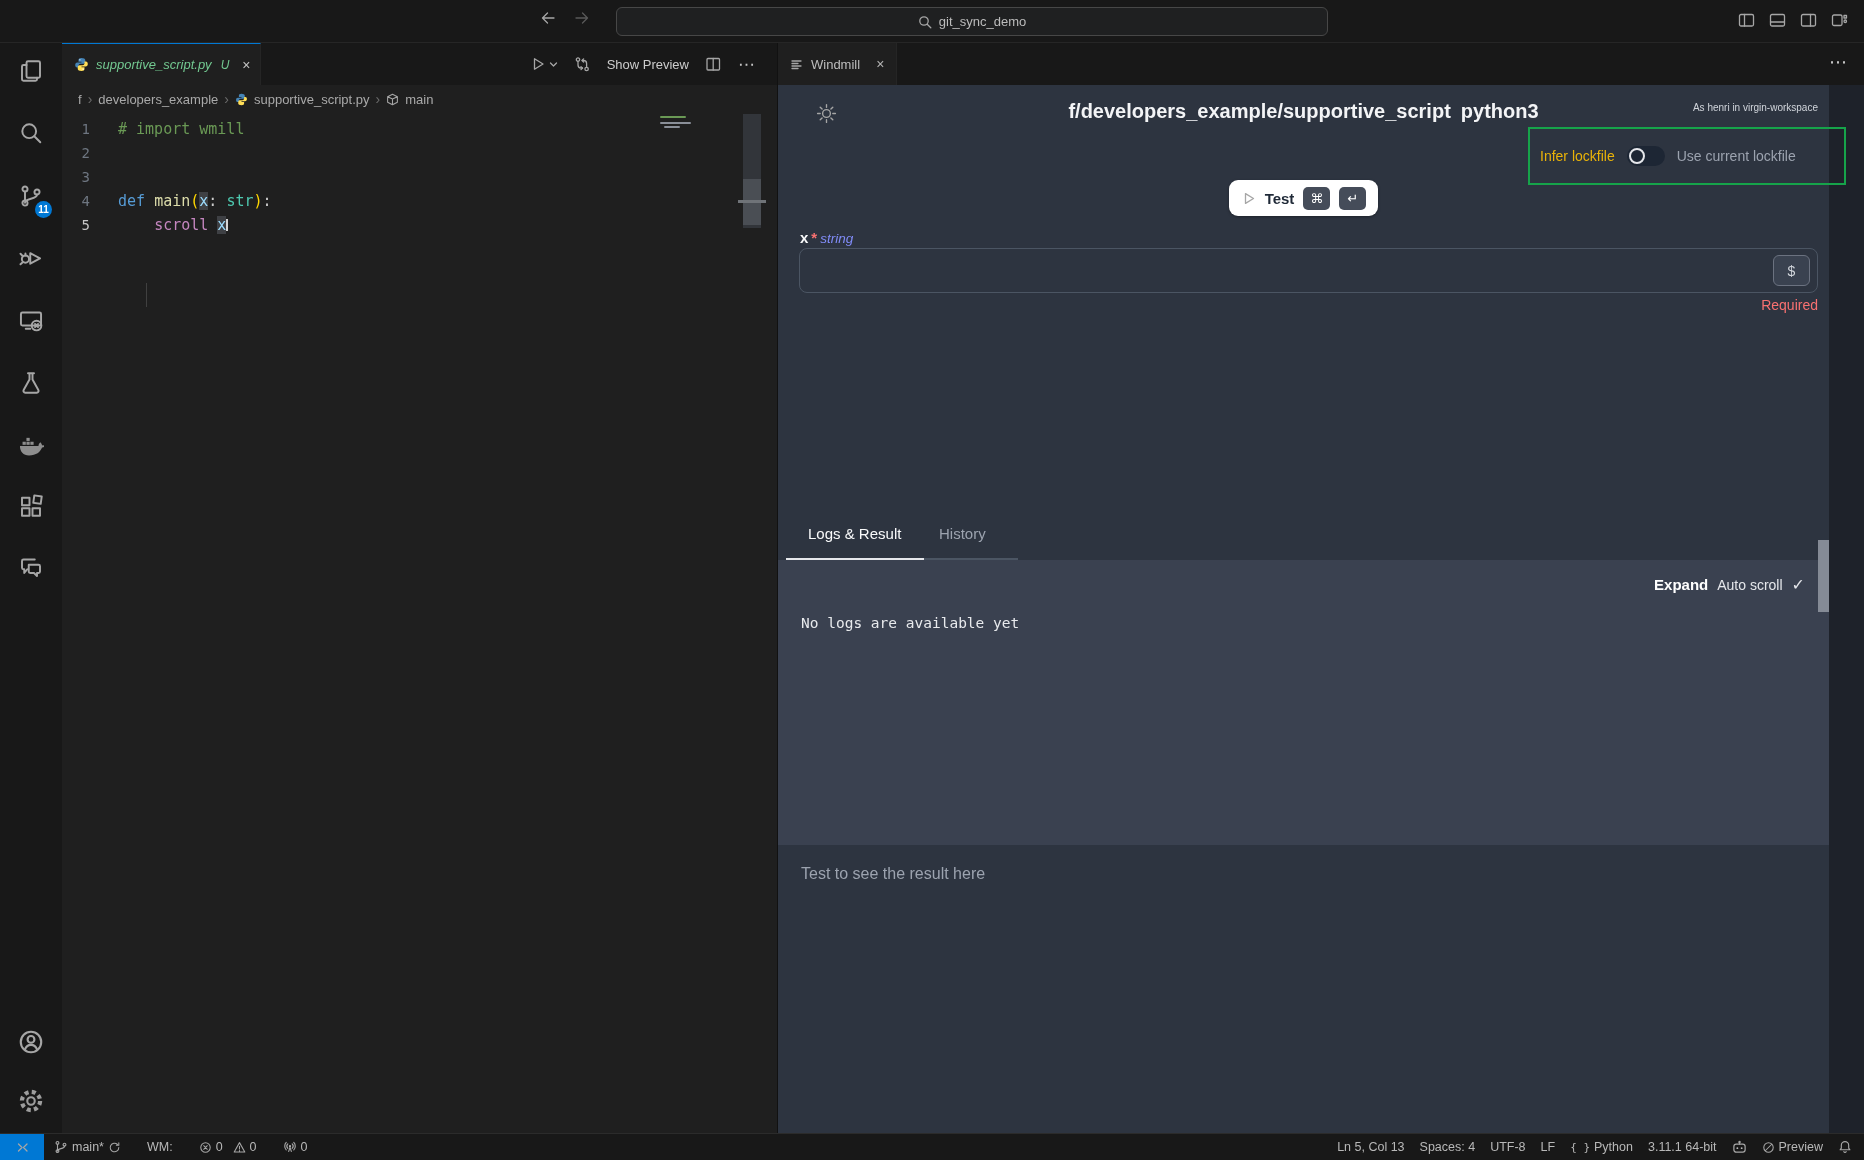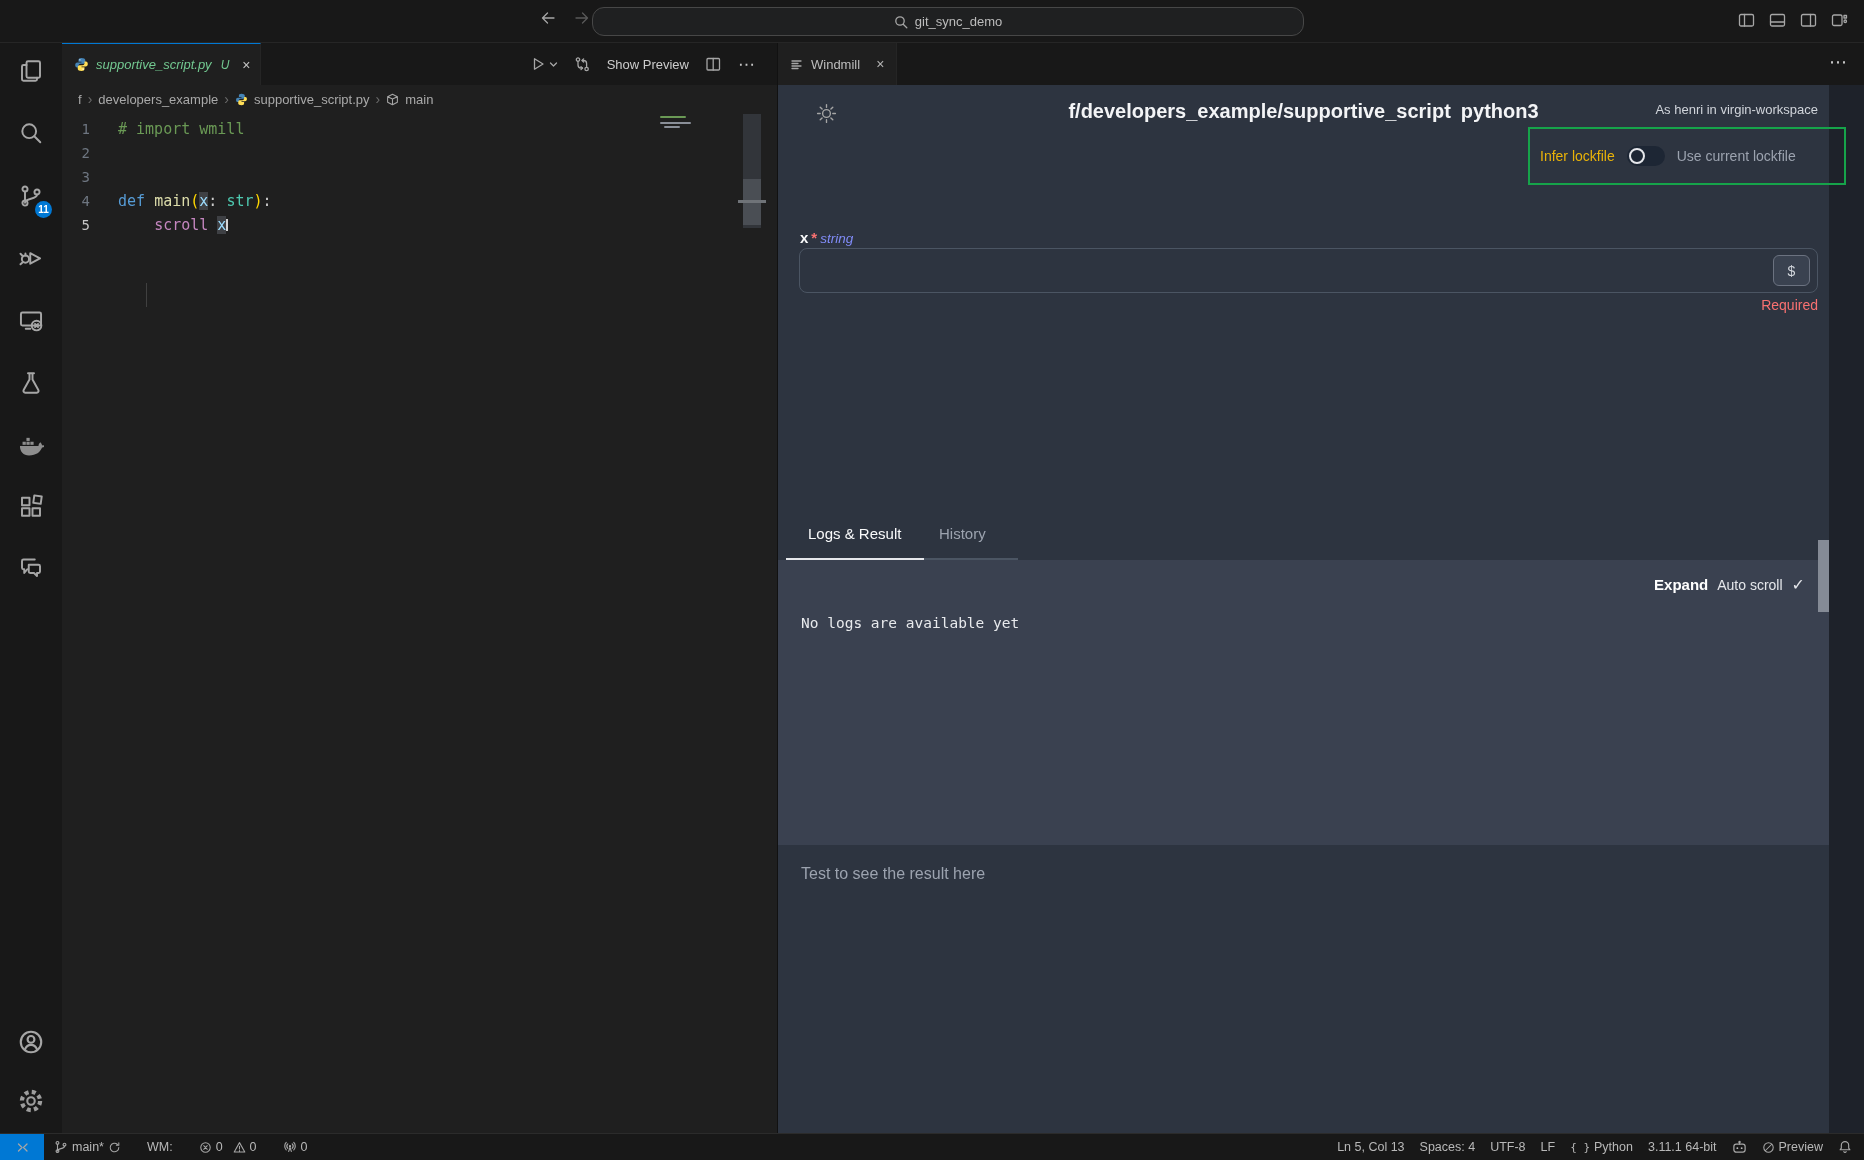--- a/index.html
+++ b/index.html
@@ -5,21 +5,21 @@
 *{margin:0;padding:0;box-sizing:border-box}
 html,body{width:1864px;height:1160px}
 body{position:relative;overflow:hidden;background:#181818;font-family:"Liberation Sans",sans-serif;color:#cccccc}
 svg{display:block}
 .ic{stroke:#a6a6a6;fill:none;stroke-width:1.3;stroke-linecap:round;stroke-linejoin:round}
 
 
 .titlebar{position:absolute;left:0;top:0;width:1864px;height:43px;background:#181818;border-bottom:1px solid #262626}
 .nav{position:absolute;left:540px;top:10px;display:flex;gap:18px;align-items:center}
 .nav .fwd{opacity:.45}
-.cmdcenter{position:absolute;left:592px;top:7px;width:712px;height:29px;background:#1f2021;border:1px solid #474747;border-radius:12px;display:flex;align-items:center;justify-content:center;gap:7px;color:#bcbcbc;font-size:13px}
+.cmdcenter{position:absolute;left:616px;top:7px;width:712px;height:29px;background:#1f2021;border:1px solid #474747;border-radius:6px;display:flex;align-items:center;justify-content:center;gap:7px;color:#bcbcbc;font-size:13px}
 .tb-icons{position:absolute;right:16px;top:12px;display:flex;gap:14px;align-items:center}
 
 
 .activitybar{position:absolute;left:0;top:43px;width:62px;height:1090px;background:#181818}
 .ab-item{position:absolute;left:0;width:62px;height:48px;display:flex;align-items:center;justify-content:center;color:#9d9d9d}
 .ab-badge{position:absolute;right:10px;bottom:2px;min-width:17px;height:17px;background:#0078d4;border-radius:9px;color:#fff;font-size:10px;font-weight:700;display:flex;align-items:center;justify-content:center;padding:0 3px}
 
 
 .editor-group{position:absolute;left:62px;top:43px;width:715px;height:1090px;background:#1f1f1f}
 .tabbar{position:absolute;left:0;top:0;width:715px;height:42px;background:#181818}
@@ -51,21 +51,21 @@
 .right-group{position:absolute;left:777px;top:43px;width:1087px;height:1090px;background:#181818;border-left:1px solid #111}
 .rtabbar{position:absolute;left:0;top:0;width:1087px;height:42px;background:#181818}
 .rtab{position:absolute;left:0;top:0;height:42px;display:flex;align-items:center;gap:8px;padding:0 12px;background:#1f1f1f;border-right:1px solid #252525;color:#bdbdbd;font-size:13px}
 .rtab-close{color:#b5b5b5;font-size:14px;margin-left:8px;cursor:pointer}
 .rmore{position:absolute;right:16px;top:8px;color:#cfcfcf;font-size:18px;letter-spacing:2px;cursor:pointer}
 .webview{position:absolute;left:0;top:42px;width:1087px;height:1048px;background:#2d3440}
 .wv-darkcol{position:absolute;left:1051px;top:0;width:36px;height:1048px;background:#1e222a}
 .wv-sun{position:absolute;left:38px;top:18px;color:#e5e7eb}
 .wv-title{position:absolute;left:0;top:15px;width:1051px;text-align:center;font-size:20px;font-weight:600;color:#f3f4f6}
 .wv-title .lang{margin-left:10px}
-.wv-ws{position:absolute;right:47px;top:17px;font-size:13px;color:#d1d5db}
+.wv-ws{position:absolute;right:47px;top:17px;font-size:10px;color:#d1d5db}
 .lockbox{position:absolute;left:750px;top:42px;width:318px;height:58px;border:2px solid #16a34a;display:flex;align-items:center;gap:12px;padding-left:10px}
 .lockbox .l1{font-size:14px;font-weight:500;color:#eab308}
 .lockbox .l2{font-size:14px;color:#9ca3af}
 .toggle{width:38px;height:20px;border-radius:10px;background:#1d2634;position:relative;flex:none;cursor:pointer}
 .knob{position:absolute;left:2px;top:2px;width:16px;height:16px;border-radius:50%;border:2px solid #e5e7eb}
 .testbtn{position:absolute;left:0;top:95px;width:1051px;display:flex;justify-content:center}
 .testbtn .btn{height:36px;background:#ffffff;border-radius:9px;display:flex;align-items:center;gap:9px;padding:0 12px;box-shadow:0 1px 3px rgba(0,0,0,.35);cursor:pointer}
 .testbtn .t{font-size:15px;font-weight:700;color:#1f2937}
 .kbd{min-width:27px;height:23px;background:#454c59;border-radius:5px;color:#fff;display:flex;align-items:center;justify-content:center;font-size:13px;font-family:"DejaVu Sans",sans-serif}
 .fieldlbl{position:absolute;left:22px;top:144px;font-size:15px;display:flex;align-items:baseline;gap:3px}
@@ -361,20 +361,32 @@
     <div class="wv-ws">As henri in virgin-workspace</div>
 
     <div class="lockbox">
       <span class="l1">Infer lockfile</span>
       <span class="toggle">
           <span class="knob"></span>
         </span>
       <span class="l2">Use current lockfile</span>
     </div>
 
+    <div class="testbtn">
+      <div class="btn">
+        <span>
+            <svg class="ic" width="15" height="15" stroke="#1f2937" stroke-width="1.6">
+              <path d="M4.5 2.6v9.8l8-4.9z"></path>
+            </svg>
+          </span>
+        <span class="t">Test</span>
+        <span class="kbd">⌘</span>
+        <span class="kbd">↵</span>
+      </div>
+    </div>
 
     <div class="fieldlbl">
       <span class="n">x</span>
         <span class="st">*</span>
       <span class="ty">string</span>
     </div>
     <div class="wv-input">
       <span class="dollar">$</span>
     </div>
     <div class="required">Required</div>

